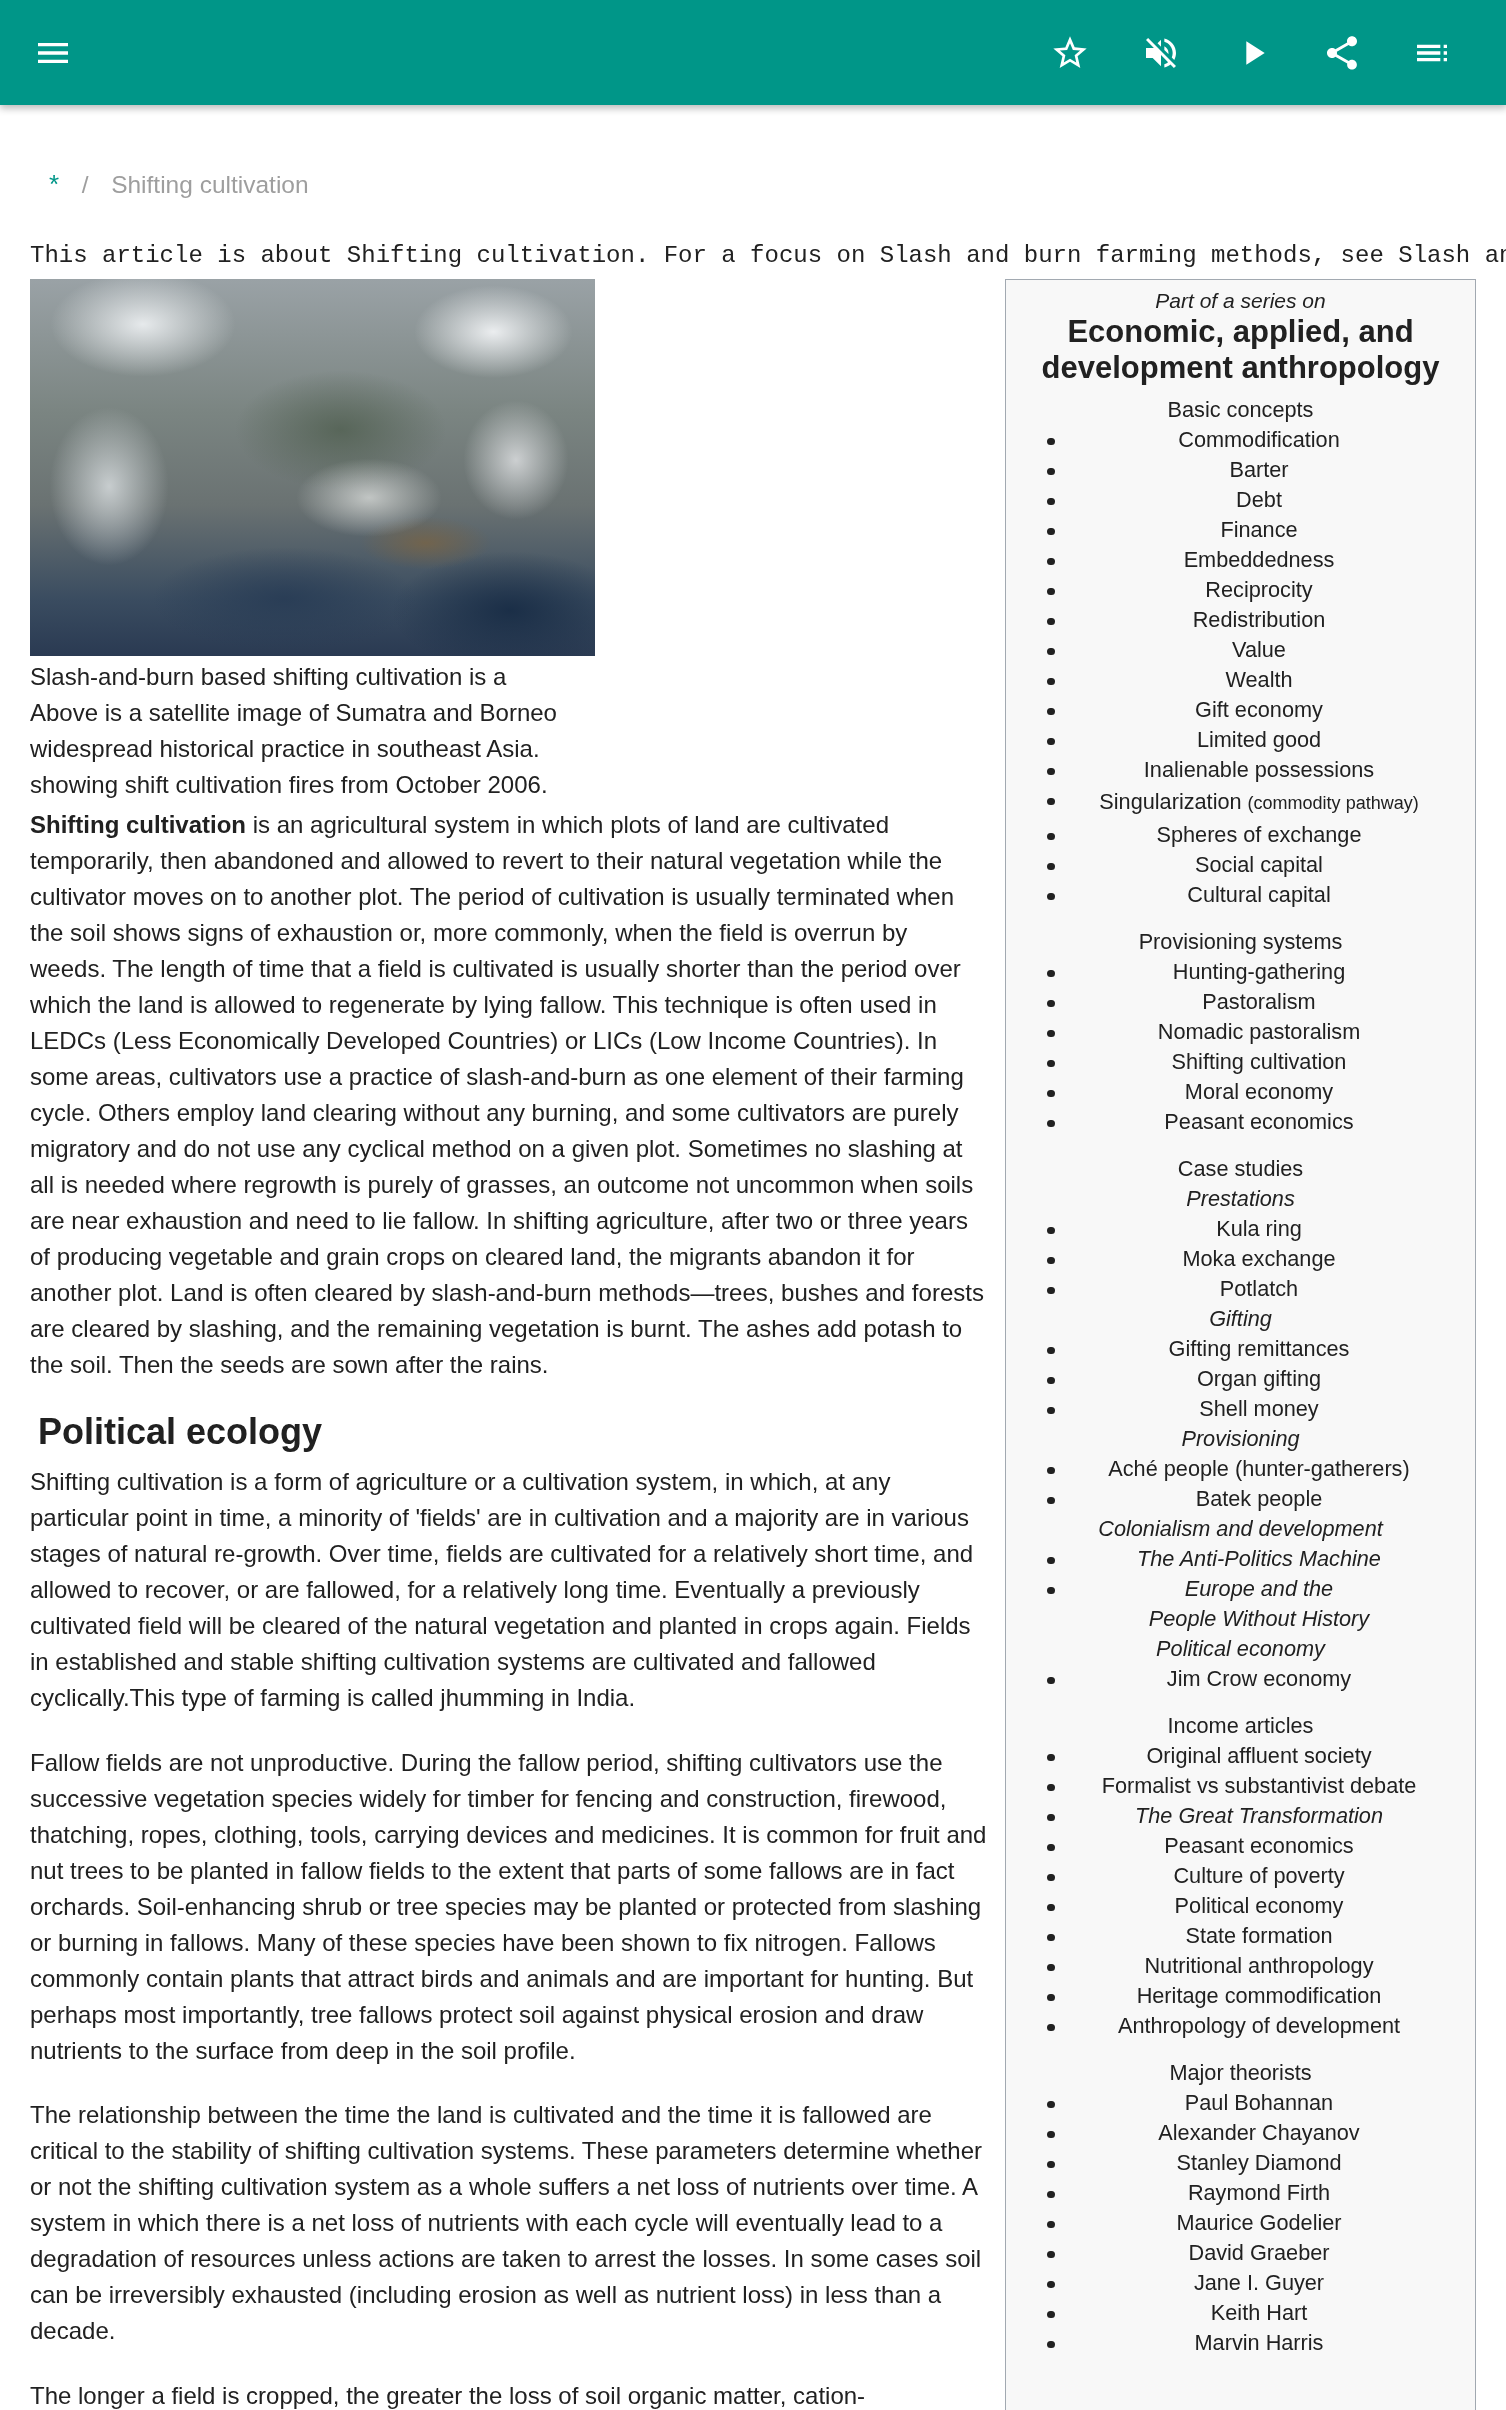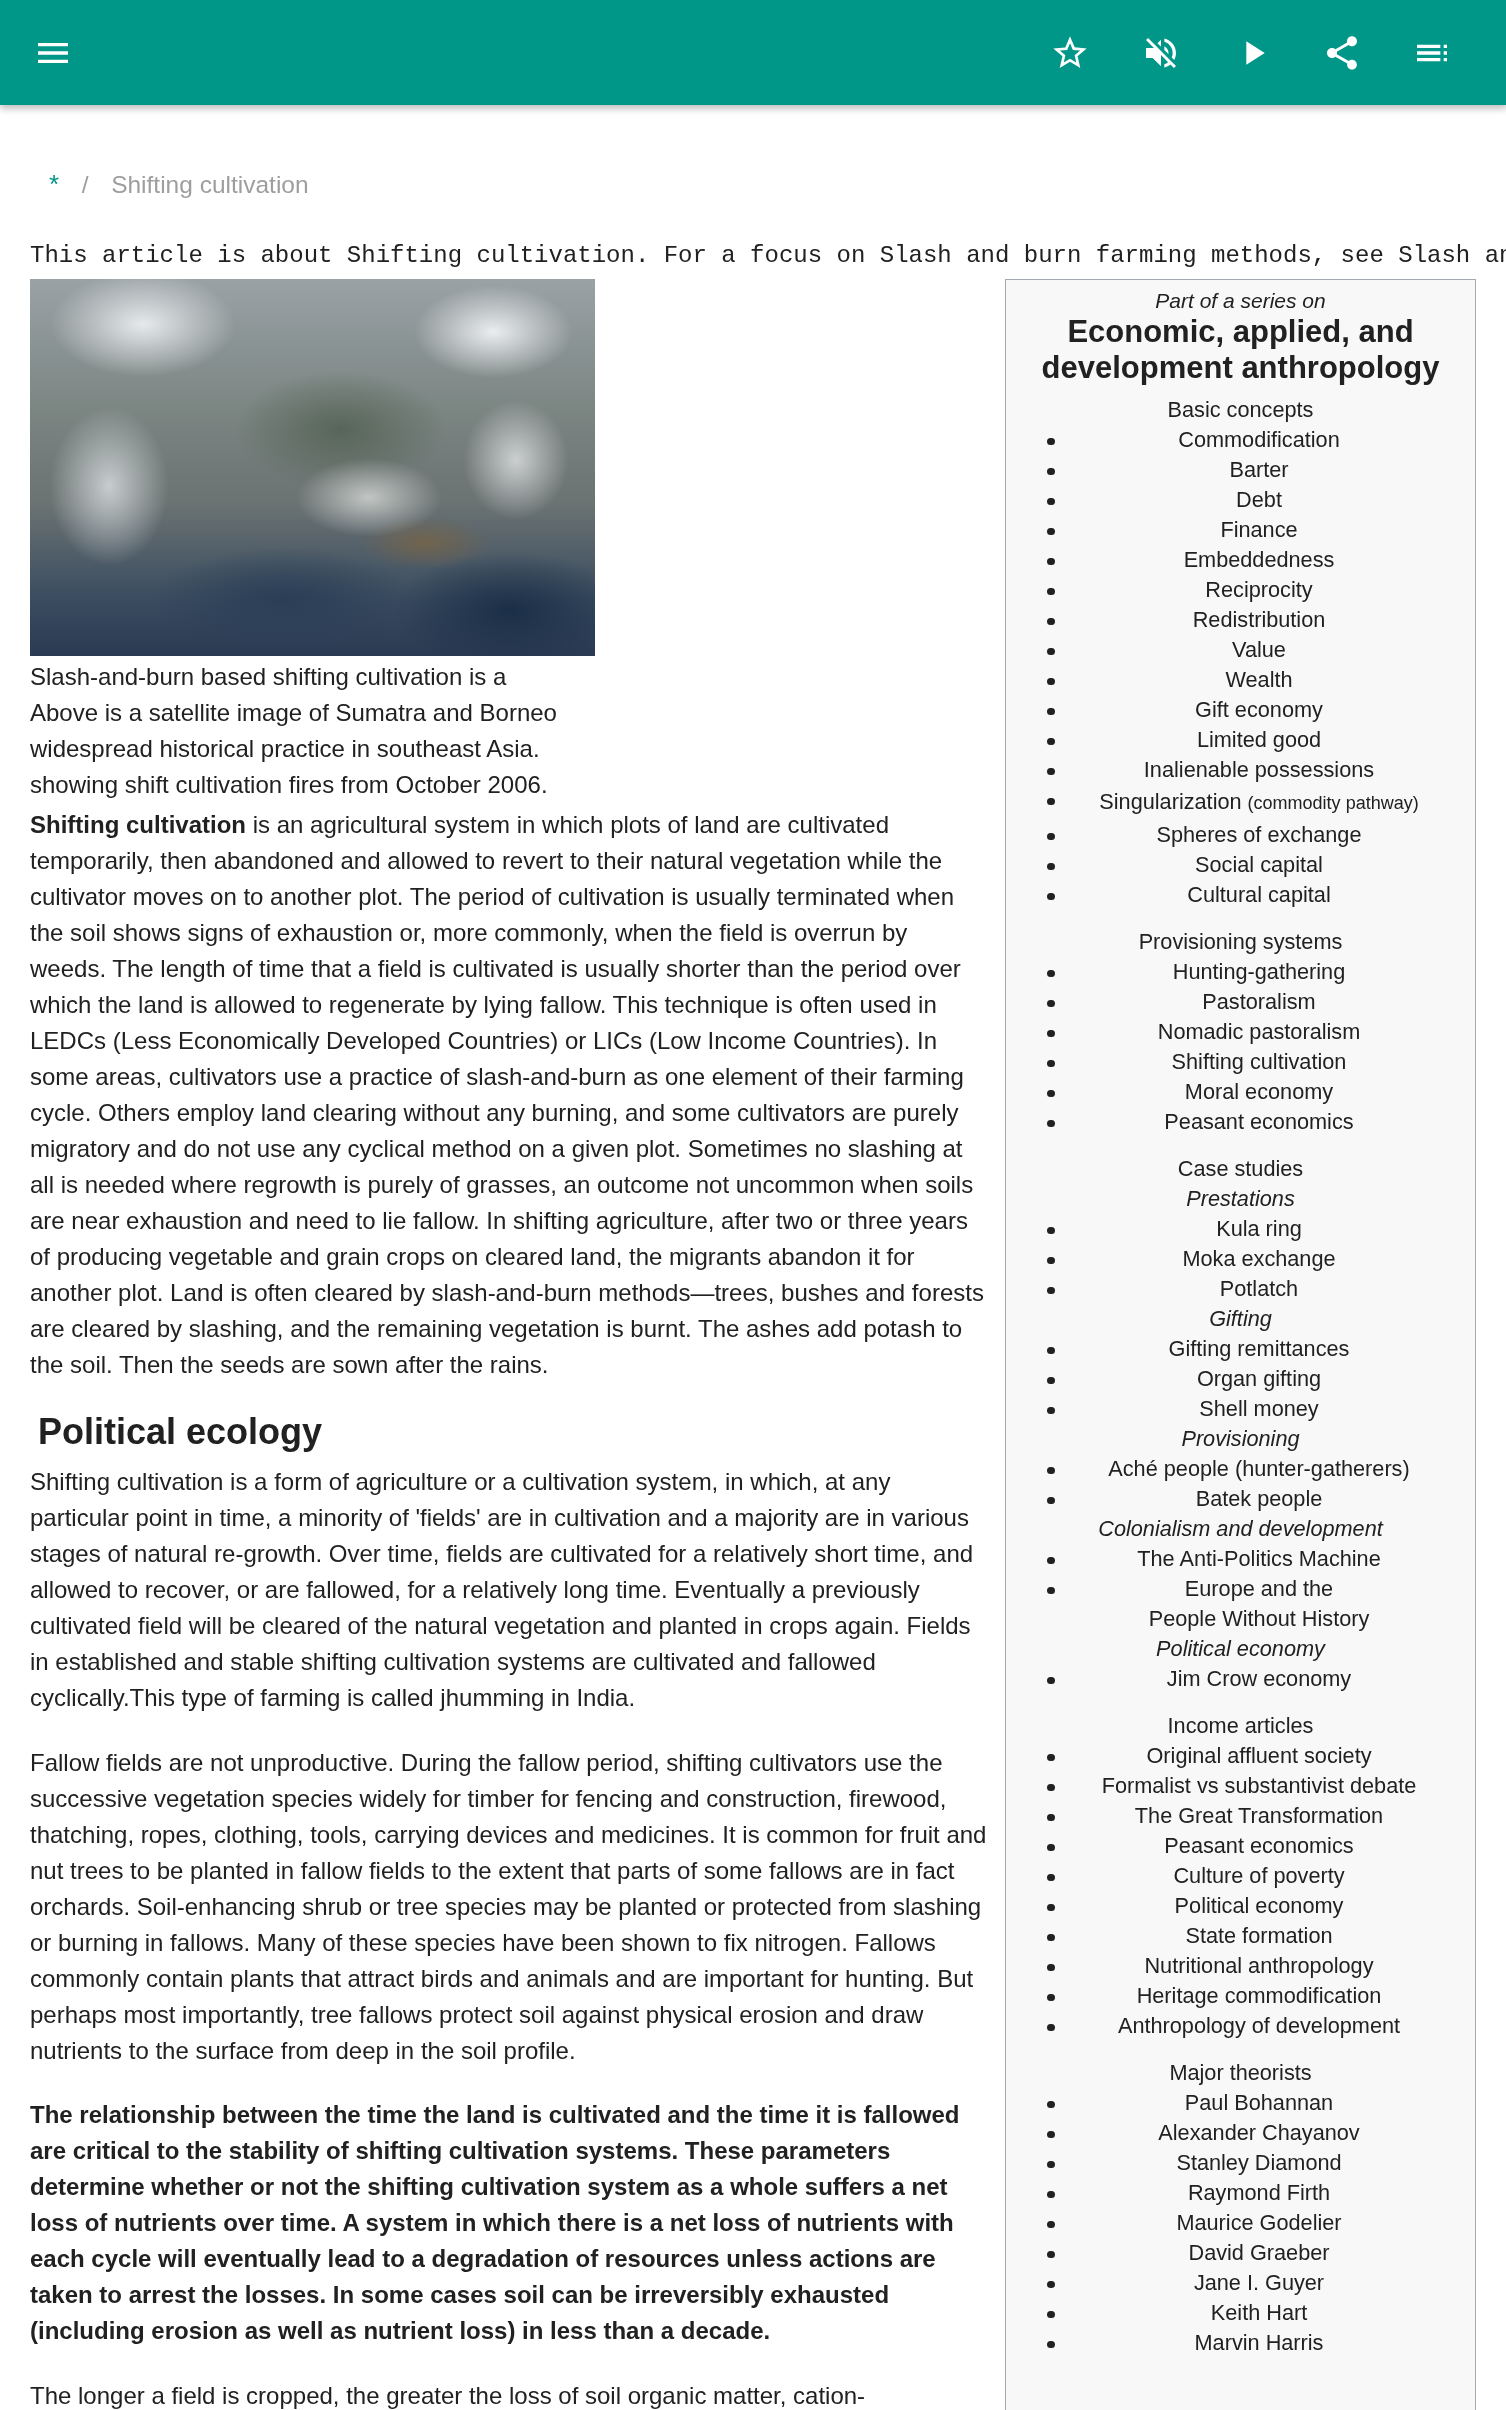--- a/index.html
+++ b/index.html
@@ -53,42 +53,42 @@
   .body-text {
     position: absolute; left: 30px; width: 960px; font-size: 24px; line-height: 36px; color: #212121;
   }
   .body-text b { font-weight: bold; }
   .p1 { top: 807px; }
   .h2 {
     position: absolute; left: 30px; top: 1411px; font-size: 36px; font-weight: bold; color: #212121; margin-left: 8px;
   }
   .p2 { top: 1464px; }
   .p3 { top: 1745px; }
-  .p4 { top: 2097px; font-weight: bold; }
+  .p4 { top: 2097px; }
   .p5 { top: 2378px; }
 
   .infobox {
     position: absolute; left: 1005px; top: 279px; width: 471px; height: 2166px;
     border: 1.9px solid #a2a9b1; background: #f8f8f8; text-align: center;
     font-size: 21.7px; color: #212121; padding-top: 7.5px;
   }
   .ib-pre { font-style: italic; font-size: 21px; line-height: 26px; }
   .ib-title { font-size: 31px; font-weight: bold; line-height: 36px; margin: 0 19px; }
   .ib-group-title { line-height: 30px; margin-top: 3.8px; }
   .ib-group-title.spaced { margin-top: 17px; }
   .ib-sub { font-style: italic; line-height: 30px; }
   ul.ib-list { list-style: none; }
   ul.ib-list li {
     position: relative; line-height: 30px; padding-left: 56px; padding-right: 19px;
   }
   ul.ib-list li::before {
     content: ""; position: absolute; left: 41px; top: 13px; width: 7.5px; height: 7.5px;
     border-radius: 50%; background: #212121;
   }
-  ul.ib-list li.it { }
+  ul.ib-list li.it { font-style: italic; }
   .small { font-size: 18px; }
 </style>
 </head>
 <body>
 
 <header class="appbar">
   <div class="icon-btn" style="left:26px;">
     <svg viewBox="0 0 24 24">
         <path d="M3 6h18v2H3zM3 11h18v2H3zM3 16h18v2H3z"></path>
       </svg>

